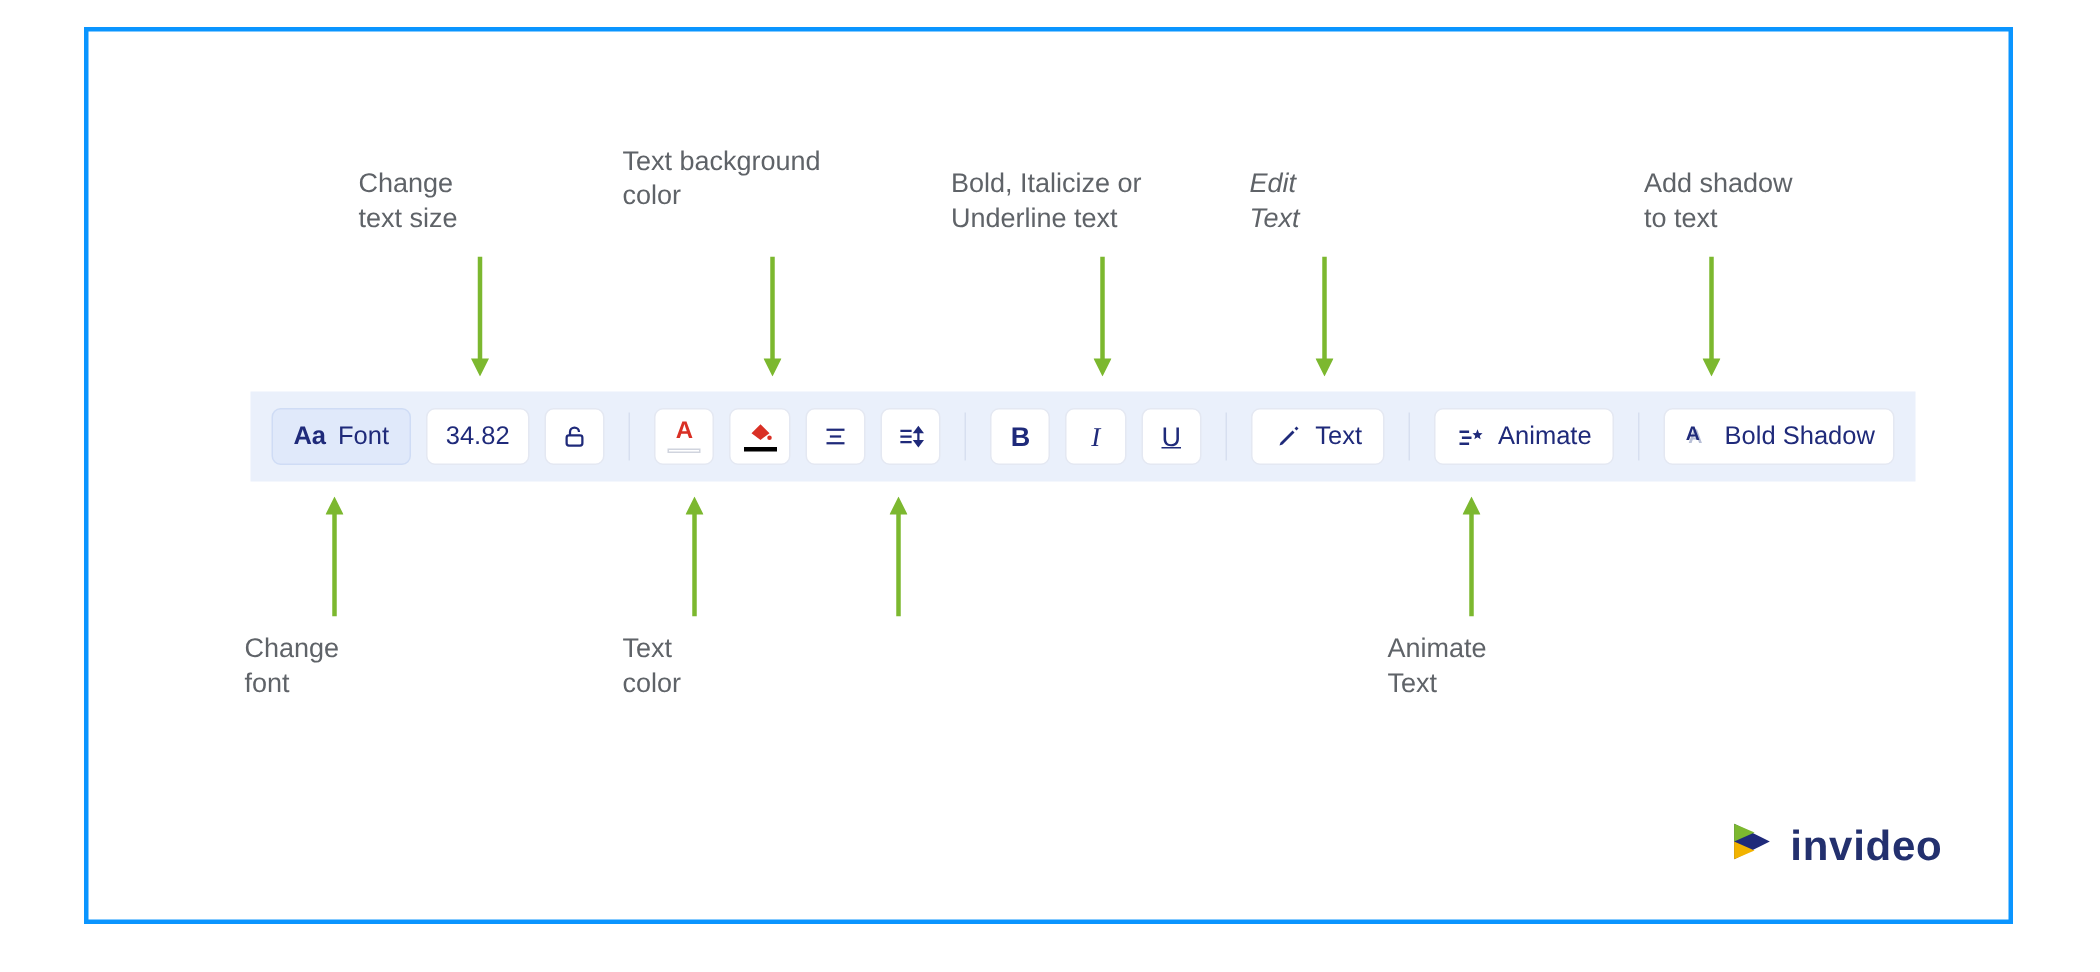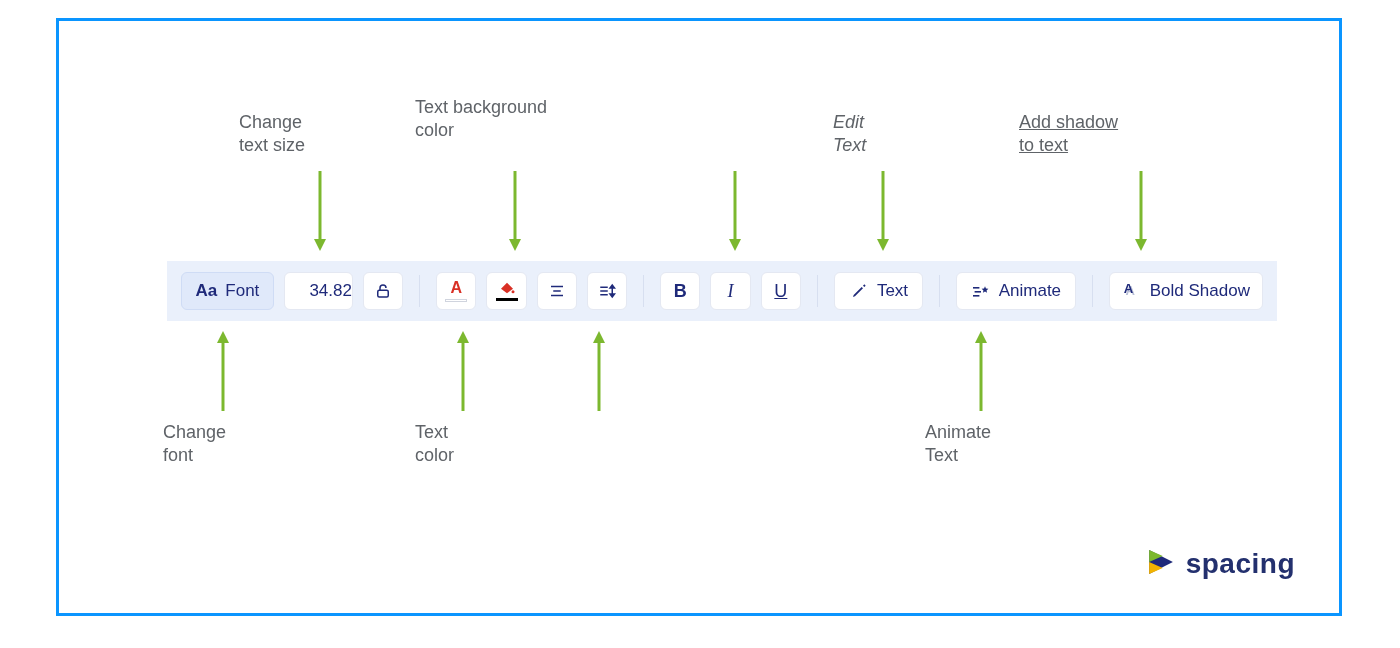--- a/index.html
+++ b/index.html
@@ -101,23 +101,25 @@
 </style>
 </head>
 <body>
 
 <div class="frame">
 
   <div class="abs callout" style="left:180px; top:90px; width:160px;">Change
 text size</div>
   <div class="abs callout" style="left:356px; top:75px; width:200px;">Text background
 color</div>
+  <div class="abs callout" style="left:575px; top:90px; width:200px;">Bold, Italicize or
+Underline text</div>
   <div class="abs callout" style="left:774px; top:90px; width:100px;font-style:italic;">Edit
 Text</div>
-  <div class="abs callout" style="left:960px; top:90px; width:180px;text-decoration:underline;">Add shadow
+  <div class="abs callout" style="left:1037px; top:90px; width:180px;">Add shadow
 to text</div>
 
   <svg class="abs" style="left:255px; top:150px;" width="12" height="80">
       <line x1="6" y1="0" x2="6" y2="70" stroke="#7cb82f" stroke-width="3"></line>
       <polygon points="0,68 12,68 6,80" fill="#7cb82f"></polygon>
     </svg>
   <svg class="abs" style="left:450px; top:150px;" width="12" height="80">
       <line x1="6" y1="0" x2="6" y2="70" stroke="#7cb82f" stroke-width="3"></line>
       <polygon points="0,68 12,68 6,80" fill="#7cb82f"></polygon>
     </svg>
@@ -134,21 +136,21 @@
       <polygon points="0,68 12,68 6,80" fill="#7cb82f"></polygon>
     </svg>
 
   <div class="toolbar">
 
     <div class="chip sel icon-text" style="width:96px;">
       <span style="font-weight:700; color:#1f2a7a;">Aa</span>
       <span>Font</span>
     </div>
 
-    <div class="chip" style="width:72px; justify-content:flex-end;">
+    <div class="chip" style="width:72px; justify-content:center;">
       <span>34.82</span>
     </div>
 
     <div class="chip" style="width:42px;">
       <span class="icon-slot">
         <svg width="18" height="18" viewBox="0 0 24 24" fill="none" stroke="#1f2a7a" stroke-width="2">
             <rect x="5" y="11" width="14" height="9" rx="2"></rect>
             <path d="M8 11V8a4 4 0 0 1 8 0"></path>
           </svg>
       </span>
@@ -274,16 +276,16 @@
 Text</div>
 
   <div class="logo">
     <span>
       <svg width="34" height="34" viewBox="0 0 40 40">
         <polygon points="6,6 34,20 6,34" fill="#1f2a7a"></polygon>
         <polygon points="6,6 22,13 6,20" fill="#7cb82f"></polygon>
         <polygon points="6,20 22,27 6,34" fill="#f2b300"></polygon>
       </svg>
     </span>
-    <span class="logo-text">spacing</span>
+    <span class="logo-text">invideo</span>
   </div>
 
 </div>
 
 </body></html>

